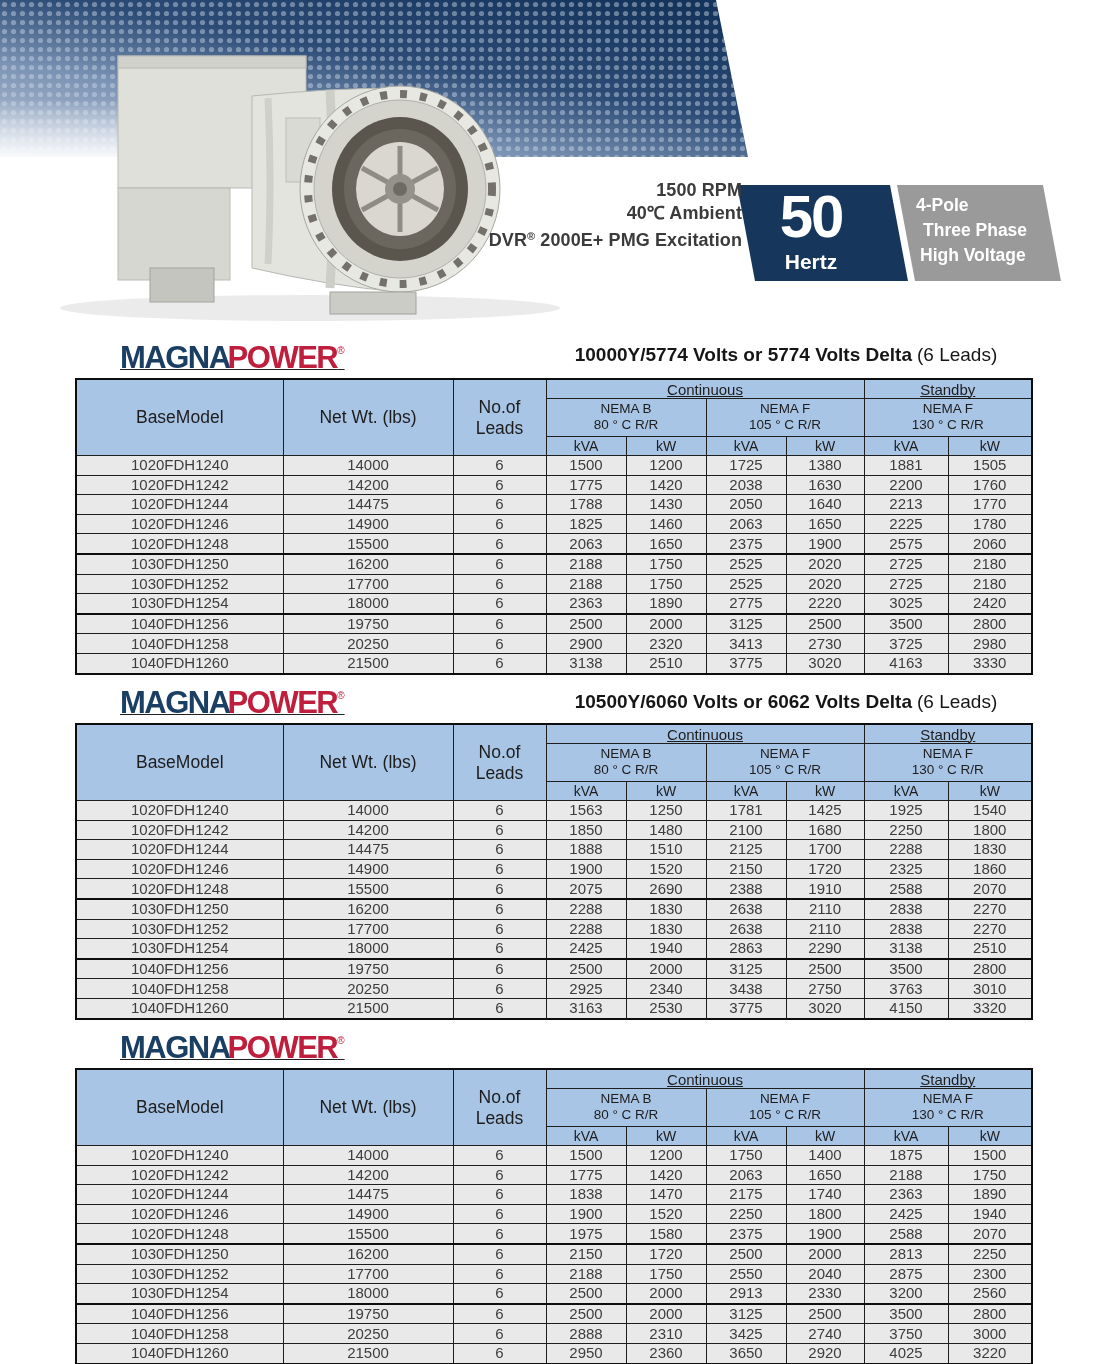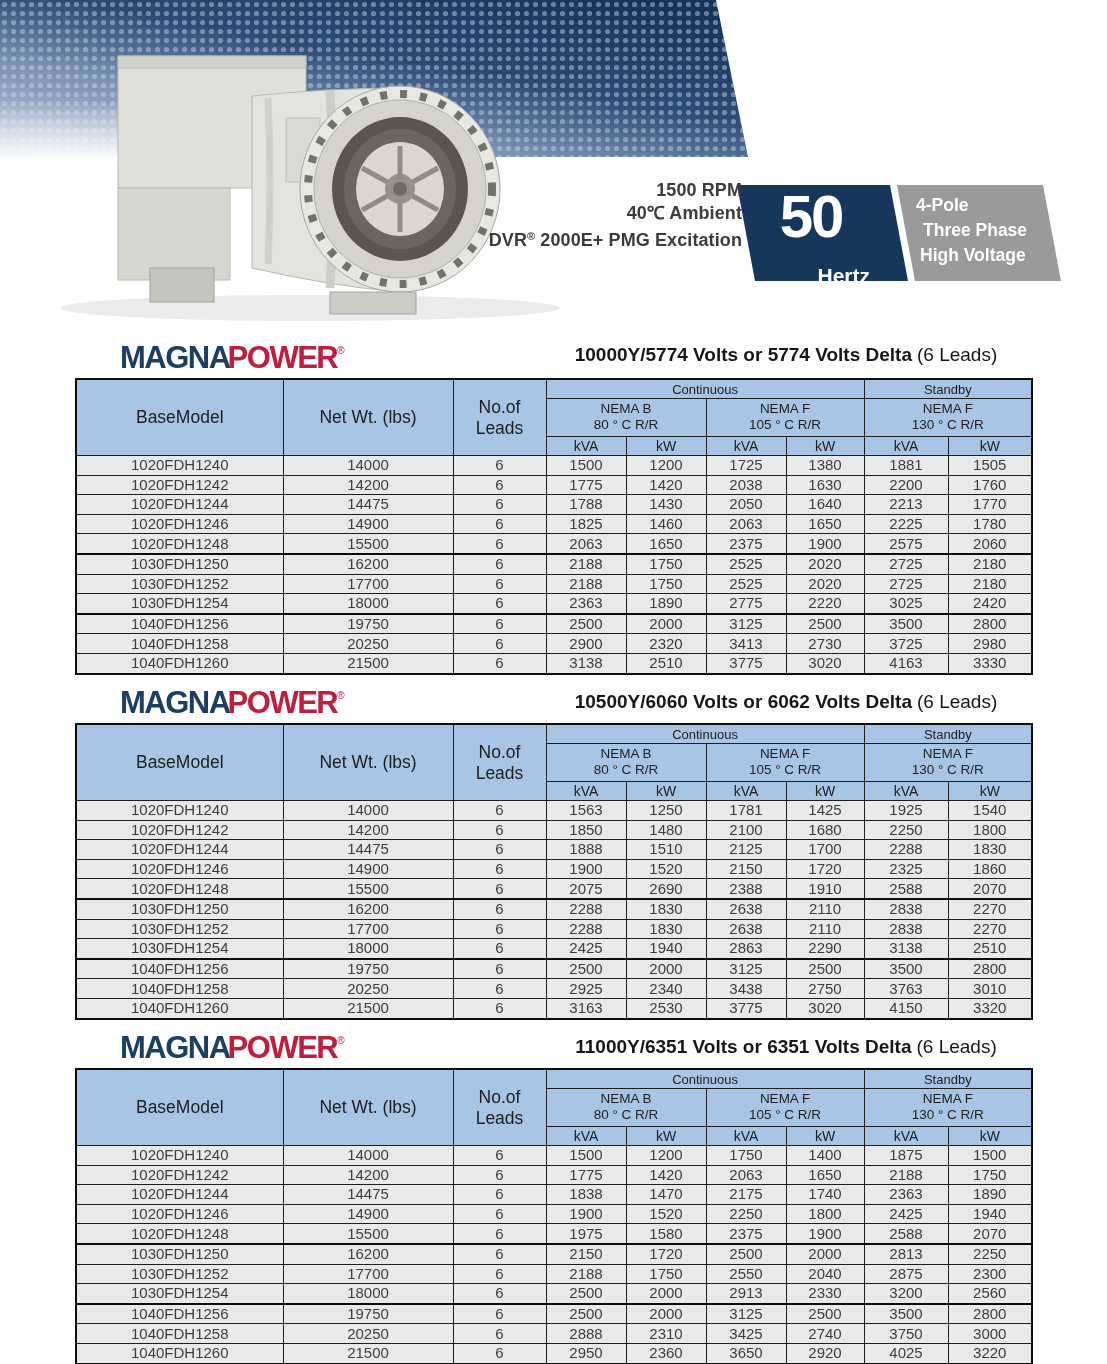--- a/index.html
+++ b/index.html
@@ -12,29 +12,29 @@
   .hero-specs{
     position:absolute;top:179px;left:300px;width:442px;text-align:right;
     font-size:18px;font-weight:700;color:#3b3b3b;line-height:23px;letter-spacing:.1px;
   }
   .hero-specs .reg-sup{font-size:11px;vertical-align:6px;}
   .freq-value{
     position:absolute;left:752px;top:186px;width:118px;text-align:center;
     font-size:60px;font-weight:700;color:#fff;line-height:62px;letter-spacing:-2px;
   }
   .freq-unit{
-    position:absolute;left:752px;top:264px;width:118px;text-align:right;
+    position:absolute;left:752px;top:250px;width:118px;text-align:center;
     font-size:21px;font-weight:700;color:#fff;
   }
   .pole-badge-lines{position:absolute;left:916px;top:193px;width:150px;}
   .pole-line{display:block;font-size:17.5px;font-weight:700;color:#fff;line-height:25px;}
   .pole-line.l2{margin-left:7px;}
   .pole-line.l3{margin-left:4px;}
   
-  .logo{position:absolute;left:120px;height:36px;white-space:nowrap;line-height:34px;}
+  .logo{position:absolute;left:120px;height:36px;white-space:nowrap;line-height:34px;text-decoration:underline;}
   .logo .magna{font-size:31px;font-weight:700;color:#1b3e63;letter-spacing:-1.5px;}
   .logo .power{font-size:31px;font-weight:700;color:#bf1e3c;letter-spacing:-1.5px;margin-left:-2px;}
   .logo .reg{font-size:10px;color:#bf1e3c;vertical-align:14px;}
   .logo-1{top:334px;}
   .logo-2{top:679px;}
   .logo-3{top:1024px;}
   
   .tbl-title{position:absolute;left:540px;width:492px;text-align:center;font-size:19px;color:#161616;white-space:nowrap;}
   .tbl-title .t-bold{font-weight:700;}
   .tbl-title .t-reg{font-weight:400;margin-left:5px;}
@@ -43,21 +43,21 @@
   .title-3{top:1036px;}
   
   .table-block{position:absolute;left:75px;width:958px;}
   .tb-1{top:378px;}
   .tb-2{top:723px;}
   .tb-3{top:1068px;}
   table.spec{border-collapse:collapse;table-layout:fixed;width:956px;border:2px solid #0d0d0d;}
   table.spec th,table.spec td{border:1px solid #1e1e1e;padding:0;text-align:center;vertical-align:middle;overflow:hidden;}
   table.spec th{background:#a9c5e6;font-weight:400;color:#1d1d1d;}
   th.h-main{font-size:17.5px;height:75px;}
-  th.h-duty{font-size:13px;height:18px;border-bottom-width:1px;}
+  th.h-duty{font-size:15px;height:18px;border-bottom-width:1px;text-decoration:underline;}
   th.h-nema{font-size:13.5px;line-height:16px;height:36px;}
   th.h-unit{font-size:14px;height:18px;border-bottom:2px solid #0d0d0d;}
   td.cell{background:#e9e9e9;font-size:15px;color:#3d3d3d;height:18.6px;line-height:18px;}
   tr.group-start td{border-top:2px solid #0d0d0d;}
 </style>
 </head>
 <body>
 
 <div class="page">
 
@@ -145,23 +145,20 @@
   <div class="logo logo-3">
     <span class="magna">MAGNA</span><span class="power">POWER</span><span class="reg">®</span>
   </div>
 
   <div class="tbl-title title-1">
     <span class="t-bold">10000Y/5774 Volts or 5774 Volts Delta</span><span class="t-reg">(6 Leads)</span>
   </div>
   <div class="tbl-title title-2">
     <span class="t-bold">10500Y/6060  Volts or 6062 Volts Delta</span><span class="t-reg">(6 Leads)</span>
   </div>
-  <div class="tbl-title title-3">
-    <span class="t-bold">11000Y/6351  Volts or 6351 Volts Delta</span><span class="t-reg">(6 Leads)</span>
-  </div>
 
   <div class="table-block tb-1">
       <table class="spec">
         <colgroup>
           <col style="width: 207px;">
           <col style="width: 170px;">
           <col style="width: 93px;">
           <col style="width: 80px;">
           <col style="width: 80px;">
           <col style="width: 80px;">

